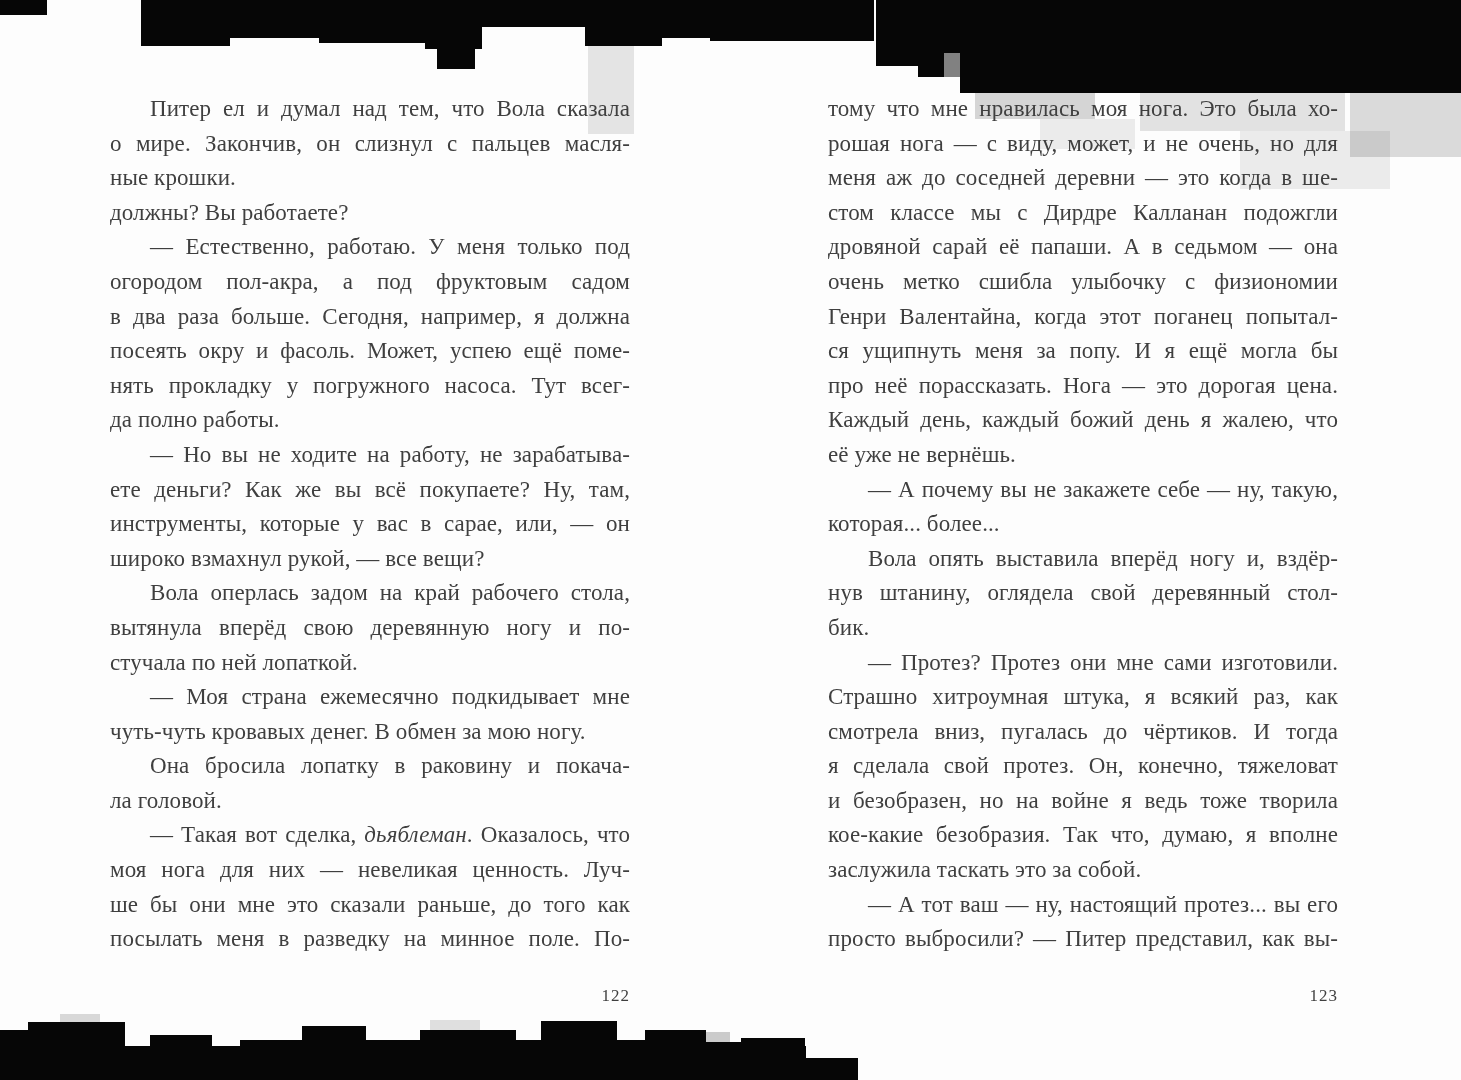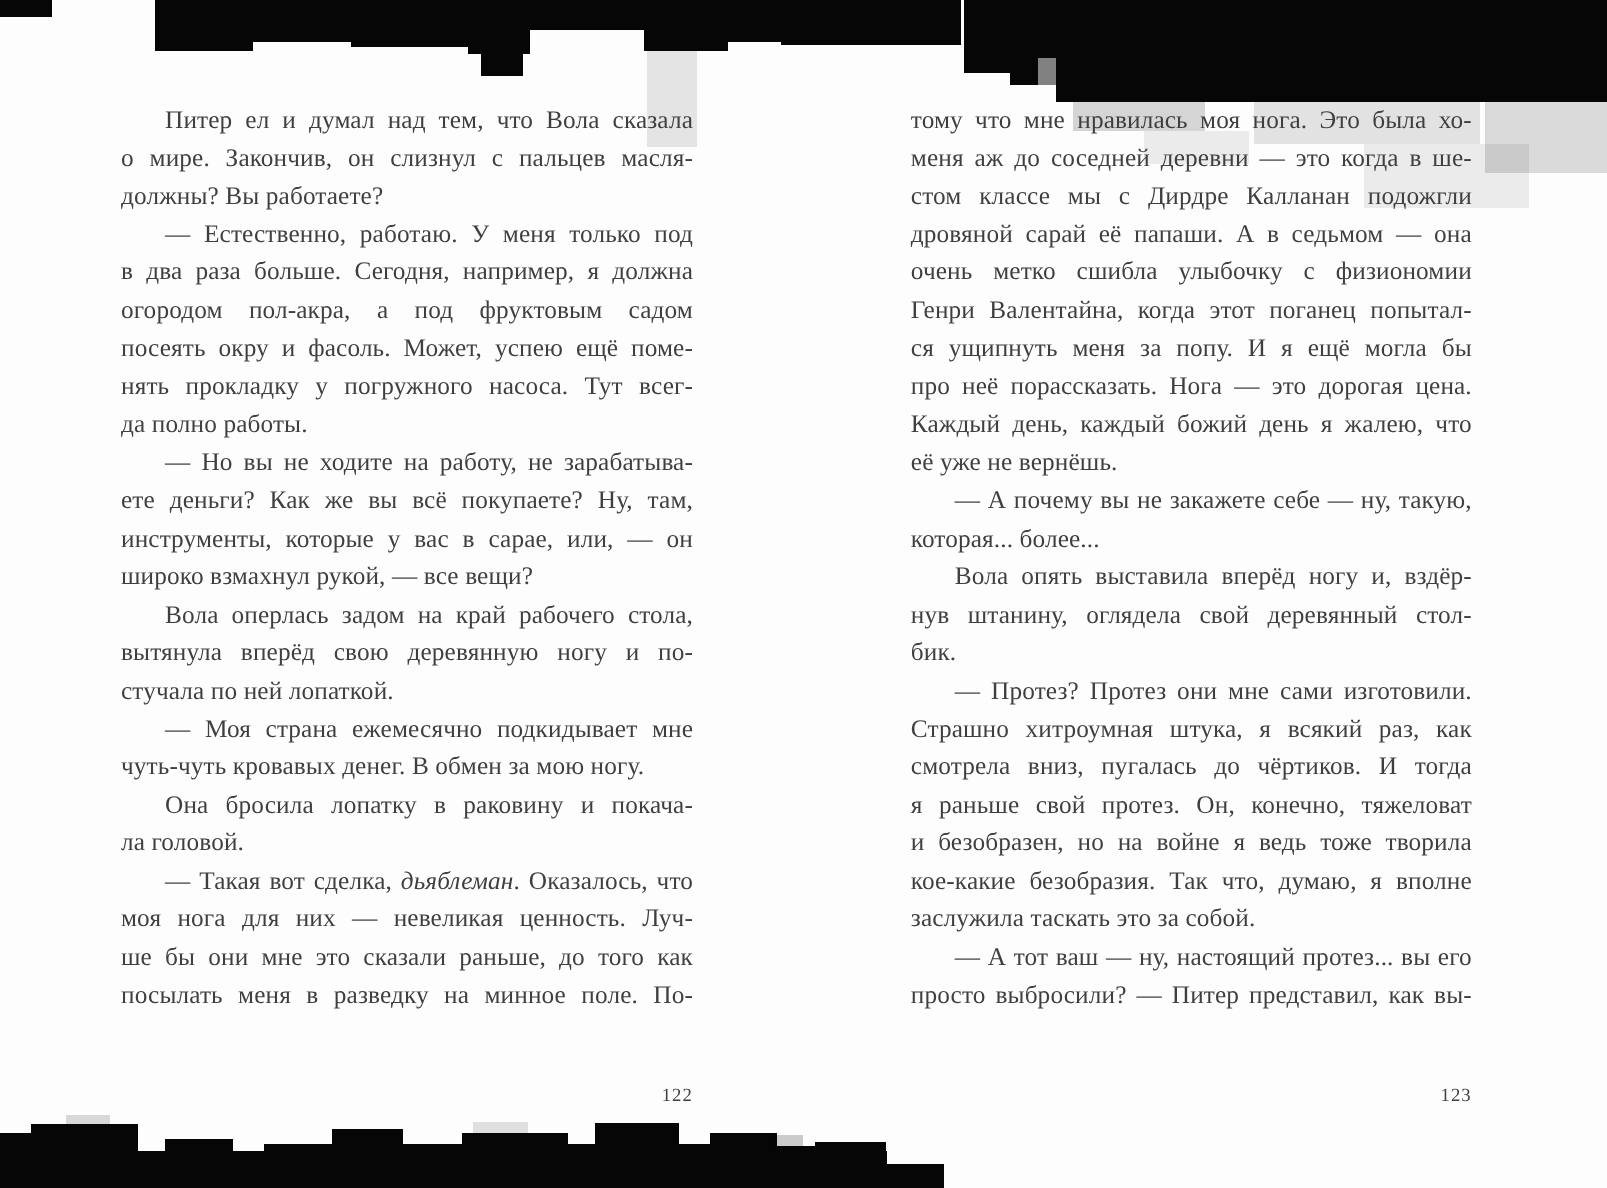--- a/index.html
+++ b/index.html
@@ -90,24 +90,25 @@
       <rect x="60" y="4" width="40" height="8" opacity="0.15"></rect>
       <rect x="430" y="10" width="50" height="10" opacity="0.12"></rect>
       <rect x="700" y="22" width="30" height="10" opacity="0.2"></rect>
     </g>
   </svg>
 
   <section class="page page-left">
     <div class="text-block" id="col0">
         <div class="line indent">Питер ел и думал над тем, что Вола сказала</div>
         <div class="line">о мире. Закончив, он слизнул с пальцев масля-</div>
+        <div class="line end">ные крошки.</div>
         <div class="line end">должны? Вы работаете?</div>
         <div class="line indent">— Естественно, работаю. У меня только под</div>
+        <div class="line">огородом пол-акра, а под фруктовым садом</div>
         <div class="line">в два раза больше. Сегодня, например, я должна</div>
-        <div class="line">огородом пол-акра, а под фруктовым садом</div>
         <div class="line">посеять окру и фасоль. Может, успею ещё поме-</div>
         <div class="line">нять прокладку у погружного насоса. Тут всег-</div>
         <div class="line end">да полно работы.</div>
         <div class="line indent">— Но вы не ходите на работу, не зарабатыва-</div>
         <div class="line">ете деньги? Как же вы всё покупаете? Ну, там,</div>
         <div class="line">инструменты, которые у вас в сарае, или, — он</div>
         <div class="line end">широко взмахнул рукой, — все вещи?</div>
         <div class="line indent">Вола оперлась задом на край рабочего стола,</div>
         <div class="line">вытянула вперёд свою деревянную ногу и по-</div>
         <div class="line end">стучала по ней лопаткой.</div>
@@ -119,38 +120,39 @@
         <div class="line">моя нога для них — невеликая ценность. Луч-</div>
         <div class="line">ше бы они мне это сказали раньше, до того как</div>
         <div class="line">посылать меня в разведку на минное поле. По-</div>
       </div>
     <div class="page-number">122</div>
   </section>
 
   <section class="page page-right">
     <div class="text-block" id="col1">
         <div class="line">тому что мне нравилась моя нога. Это была хо-</div>
+        <div class="line">рошая нога — с виду, может, и не очень, но для</div>
         <div class="line">меня аж до соседней деревни — это когда в ше-</div>
         <div class="line">стом классе мы с Дирдре Калланан подожгли</div>
         <div class="line">дровяной сарай её папаши. А в седьмом — она</div>
         <div class="line">очень метко сшибла улыбочку с физиономии</div>
         <div class="line">Генри Валентайна, когда этот поганец попытал-</div>
         <div class="line">ся ущипнуть меня за попу. И я ещё могла бы</div>
         <div class="line">про неё порассказать. Нога — это дорогая цена.</div>
         <div class="line">Каждый день, каждый божий день я жалею, что</div>
         <div class="line end">её уже не вернёшь.</div>
         <div class="line indent">— А почему вы не закажете себе — ну, такую,</div>
         <div class="line end">которая... более...</div>
         <div class="line indent">Вола опять выставила вперёд ногу и, вздёр-</div>
         <div class="line">нув штанину, оглядела свой деревянный стол-</div>
         <div class="line end">бик.</div>
         <div class="line indent">— Протез? Протез они мне сами изготовили.</div>
         <div class="line">Страшно хитроумная штука, я всякий раз, как</div>
         <div class="line">смотрела вниз, пугалась до чёртиков. И тогда</div>
-        <div class="line">я раньше свой протез. Он, конечно, тяжеловат</div>
+        <div class="line">я сделала свой протез. Он, конечно, тяжеловат</div>
         <div class="line">и безобразен, но на войне я ведь тоже творила</div>
         <div class="line">кое-какие безобразия. Так что, думаю, я вполне</div>
         <div class="line end">заслужила таскать это за собой.</div>
         <div class="line indent">— А тот ваш — ну, настоящий протез... вы его</div>
         <div class="line">просто выбросили? — Питер представил, как вы-</div>
       </div>
     <div class="page-number">123</div>
   </section>
 
 </div>

